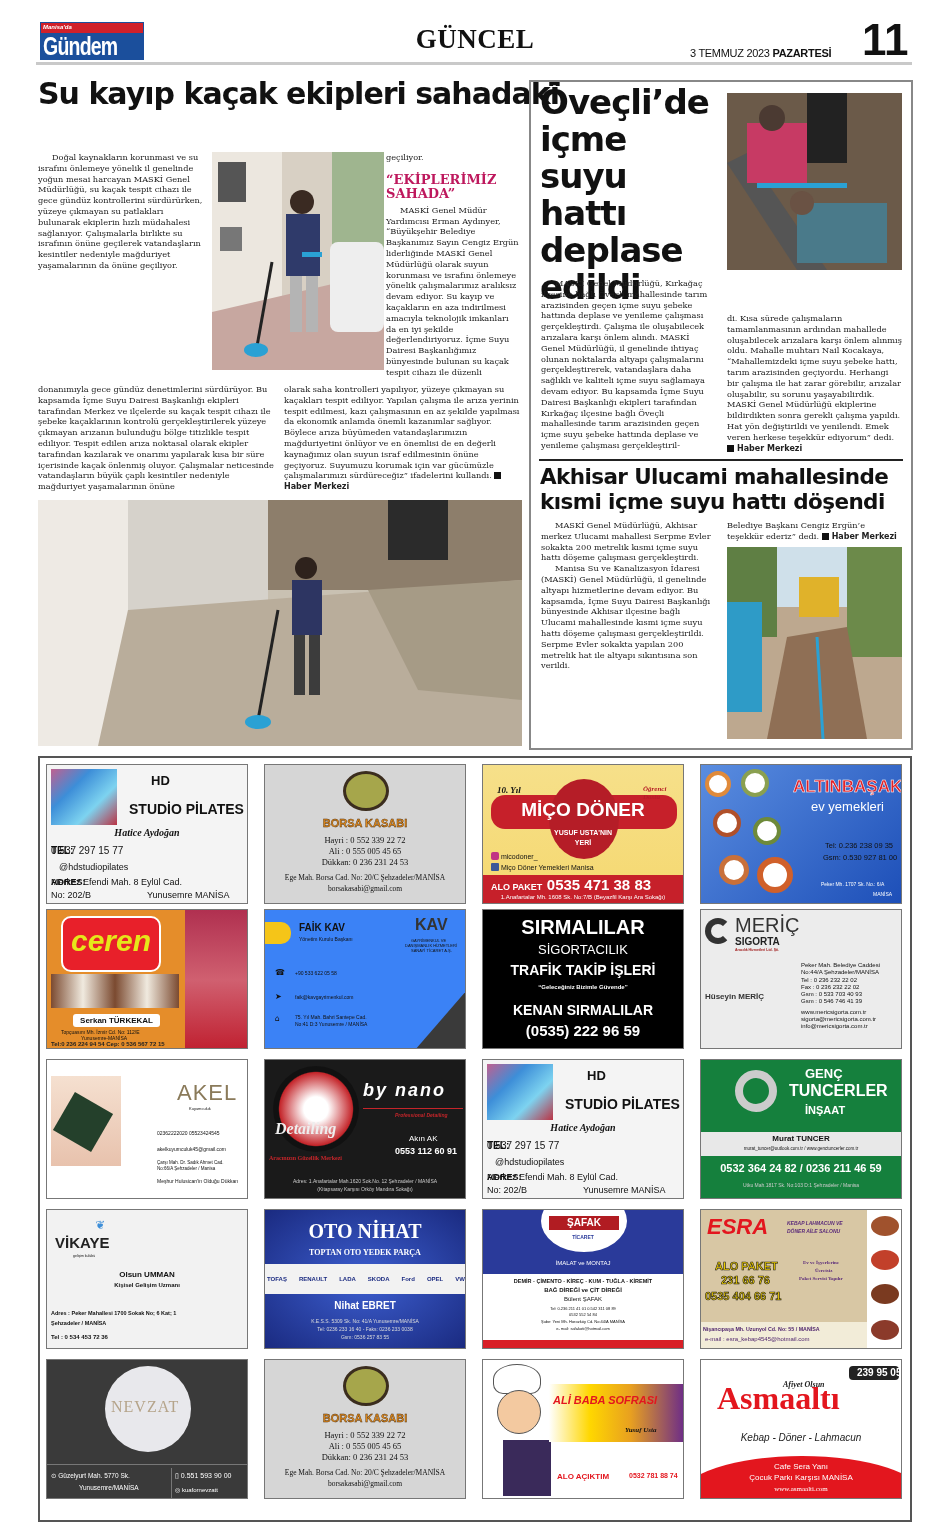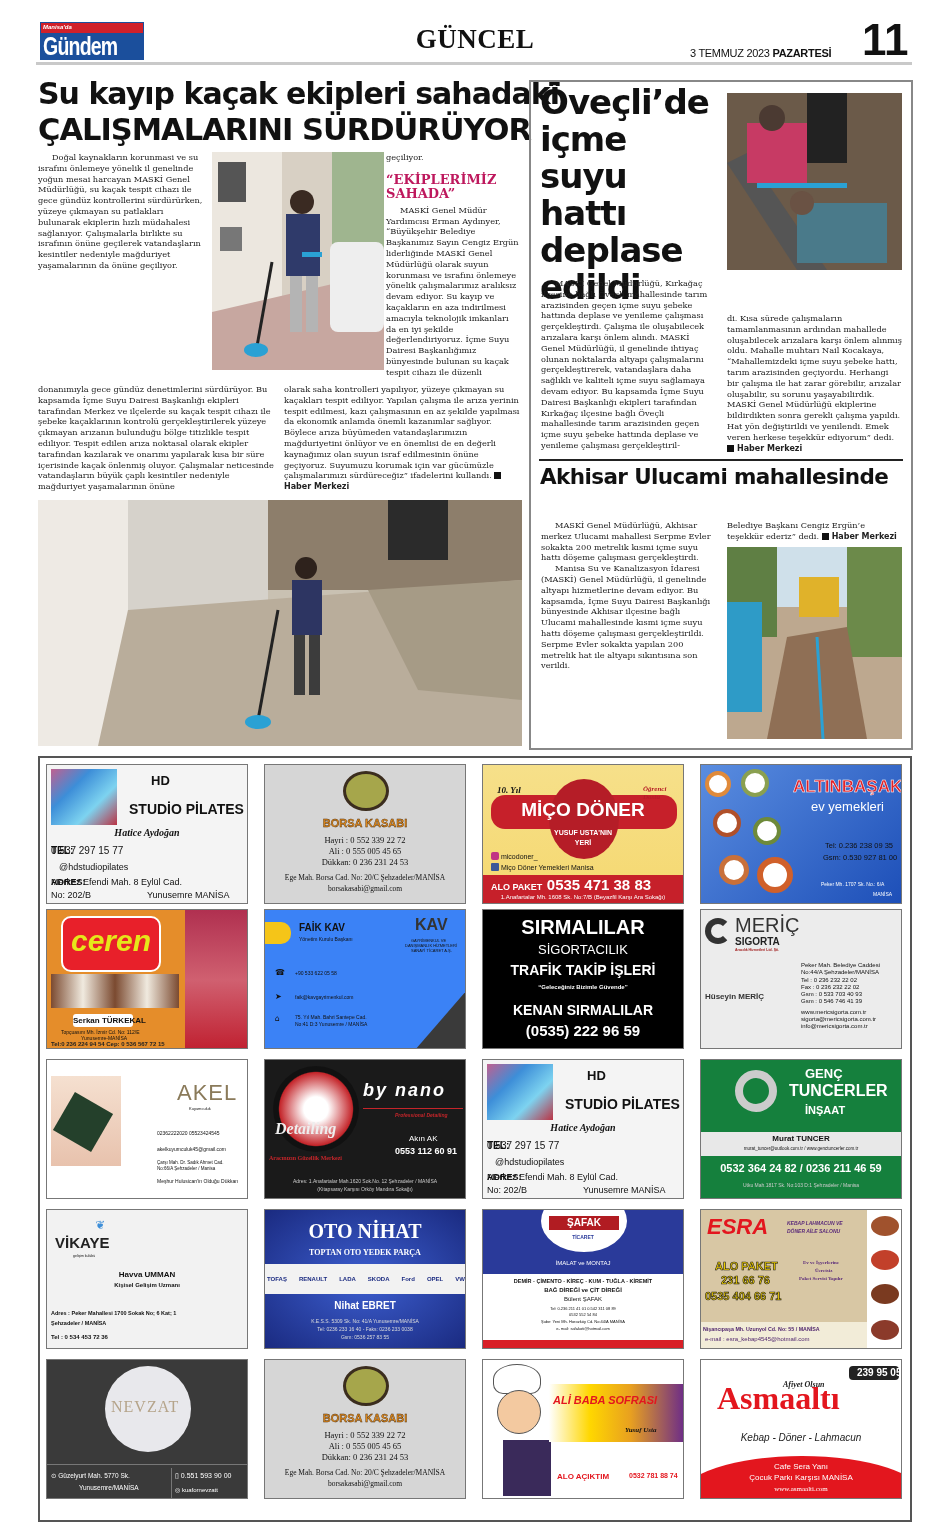--- a/index.html
+++ b/index.html
@@ -53,21 +53,20 @@
     </div>
   <div class="word">Gündem</div>
 </div>
 <div id="section" class="abs">GÜNCEL</div>
 <div id="date" class="abs"><span>3 TEMMUZ 2023</span> <b>PAZARTESİ</b></div>
 <div id="pagenum" class="abs">11</div>
 <div id="rule" class="abs"></div>
 
 <div id="lh1" class="abs h1">
   <div>Su kayıp kaçak ekipleri sahadaki</div>
-  <div style="font-size:30.5px">ÇALIŞMALARINI SÜRDÜRÜYOR</div>
 </div>
 
 <div id="l-col1" class="abs body">
   <p>Doğal kaynakların korunmasi ve su israfını önlemeye yönelik il genelinde yoğun mesai harcayan MASKİ Genel Müdürlüğü, su kaçak tespit cihazı ile gece gündüz kontrollerini sürdürürken, yüzeye çıkmayan su patlakları bulunarak ekiplerin hızlı müdahalesi sağlanıyor. Çalışmalarla birlikte su israfının önüne geçilerek vatandaşların kesintiler nedeniyle mağduriyet yaşamalarının da önüne geçiliyor.</p>
 </div>
 
 <div class="abs" style="left:212px;top:152px;width:172px;height:218px;overflow:hidden;background:#d9d2c7">
   <svg width="172" height="218" viewBox="0 0 172 218">
     <rect width="172" height="218" fill="#d8d0c4"></rect>
     <rect x="0" y="0" width="70" height="160" fill="#ece7df"></rect>
@@ -133,20 +132,21 @@
 </div>
 <div id="r-col1" class="abs body">
   <p>MASKİ Genel Müdürlüğü, Kırkağaç ilçesine bağlı Öveçli mahallesinde tarım arazisinden geçen içme suyu şebeke hattında deplase ve yenileme çalışması gerçekleştirdi. Çalışma ile oluşabilecek arızalara karşı önlem alındı. MASKİ Genel Müdürlüğü, il genelinde ihtiyaç olunan noktalarda altyapı çalışmalarını gerçekleştirerek, vatandaşlara daha sağlıklı ve kaliteli içme suyu sağlamaya devam ediyor. Bu kapsamda İçme Suyu Dairesi Başkanlığı ekipleri tarafından Kırkağaç ilçesine bağlı Öveçli mahallesinde tarım arazisinden geçen içme suyu şebeke hattında deplase ve yenileme çalışması gerçekleştiril-</p>
 </div>
 <div id="r-col2" class="abs body">
   <p style="text-indent:0"><span>di. Kısa sürede çalışmaların tamamlanmasının ardından mahallede oluşabilecek arızalara karşı önlem alınmış oldu. Mahalle muhtarı Nail Kocakaya, “Mahallemizdeki içme suyu şebeke hattı, tarım arazisinden geçiyordu. Herhangi bir çalışma ile hat zarar görebilir, arızalar oluşabilir, su sorunu yaşayabilirdik. MASKİ Genel Müdürlüğü ekiplerine bildirdikten sonra gerekli çalışma yapıldı. Hat yön değiştirildi ve yenilendi. Emek veren herkese teşekkür ediyorum” dedi.</span> <span class="sig">Haber Merkezi</span></p>
 </div>
 <div id="r-sep" class="abs"></div>
 <div id="rh2" class="abs h1">
   <div>Akhisar Ulucami mahallesinde</div>
+  <div>kısmi içme suyu hattı döşendi</div>
 </div>
 <div id="r-col3" class="abs body">
   <p>MASKİ Genel Müdürlüğü, Akhisar merkez Ulucami mahallesi Serpme Evler sokakta 200 metrelik kısmi içme suyu hattı döşeme çalışması gerçekleştirdi.</p>
   <p>Manisa Su ve Kanalizasyon İdaresi (MASKİ) Genel Müdürlüğü, il genelinde altyapı hizmetlerine devam ediyor. Bu kapsamda, İçme Suyu Dairesi Başkanlığı bünyesinde Akhisar ilçesine bağlı Ulucami mahallesinde kısmi içme suyu hattı döşeme çalışması gerçekleştirildi. Serpme Evler sokakta yapılan 200 metrelik hat ile altyapı sıkıntısına son verildi.</p>
 </div>
 <div id="r-col4" class="abs body">
   <p style="text-indent:0"><span>Belediye Başkanı Cengiz Ergün’e teşekkür ederiz” dedi.</span> <span class="sig">Haber Merkezi</span></p>
 </div>
 <div class="abs" style="left:727px;top:547px;width:175px;height:192px;overflow:hidden">
   <svg width="175" height="192" viewBox="0 0 175 192">
@@ -219,21 +219,21 @@
   <div class="t" style="left:122px;top:88px;font:7.5px 'Liberation Sans',sans-serif;color:#111">Gsm: 0.530 927 81 00</div>
   <div class="t" style="left:120px;top:116px;font:5px 'Liberation Sans',sans-serif;color:#fff">Peker Mh. 1707 Sk. No.: 6/A</div>
   <div class="t" style="left:172px;top:126px;font:5px 'Liberation Sans',sans-serif;color:#fff">MANİSA</div>
 </div>
 
 <div class="ad" style="left:46px;top:909px;background:#e58d2a">
   <div style="left:14px;top:6px;width:100px;height:56px;border-radius:10px;background:#e8202a;border:2px solid #fff"></div>
   <div class="t" style="left:24px;top:14px;font:italic bold 30px 'Liberation Sans',sans-serif;color:#e6e61a">ceren</div>
   <div style="left:4px;top:64px;width:128px;height:34px;background:linear-gradient(90deg,#7b4a30,#f0eadf,#7b4a30,#f0eadf,#7b4a30)"></div>
   <div style="left:138px;top:0;width:64px;height:140px;background:linear-gradient(#b03050,#d06070,#c02030)"></div>
-  <div class="t" style="left:26px;top:104px;width:60px;height:13px;background:#fff;border-radius:3px;text-align:center;font:bold 8px/13px 'Liberation Sans',sans-serif">Serkan TÜRKEKAL</div>
+  <div class="t" style="left:26px;top:104px;width:87px;height:13px;background:#fff;border-radius:3px;text-align:center;font:bold 8px/13px 'Liberation Sans',sans-serif">Serkan TÜRKEKAL</div>
   <div class="t" style="left:14px;top:119px;font:5px 'Liberation Sans',sans-serif">Topçuasım Mh. İzmir Cd. No: 112/E</div>
   <div class="t" style="left:34px;top:125px;font:5px 'Liberation Sans',sans-serif">Yunusemre-MANİSA</div>
   <div class="t" style="left:4px;top:131px;font:bold 6px 'Liberation Sans',sans-serif;color:#222">Tel:0 236 224 94 54  Cep: 0 536 567 72 15</div>
 </div>
 
 <div class="ad" style="left:264px;top:909px;background:#3b82f6">
   <div style="left:0;top:12px;width:26px;height:22px;background:#f5c518;border-radius:0 10px 10px 0"></div>
   <div class="t" style="left:34px;top:12px;font:bold 10px 'Liberation Sans',sans-serif">FAİK KAV</div>
   <div class="t" style="left:34px;top:26px;font:5px 'Liberation Sans',sans-serif">Yönetim Kurulu Başkanı</div>
   <div class="t" style="left:150px;top:6px;font:bold 16px 'Liberation Sans',sans-serif;color:#333">KAV</div>
@@ -328,21 +328,21 @@
   <div class="t ctr" style="top:74px;font:bold 8px 'Liberation Sans',sans-serif;color:#111">Murat TUNCER</div>
   <div class="t ctr" style="top:86px;font:4.5px 'Liberation Sans',sans-serif;color:#111">murat_tuncer@outlook.com.tr / www.genctuncerler.com.tr</div>
   <div class="t ctr" style="top:102px;font:bold 11px 'Liberation Sans',sans-serif">0532 364 24 82 / 0236 211 46 59</div>
   <div class="t ctr" style="top:122px;font:5px 'Liberation Sans',sans-serif;color:#ccc">Utku Mah.1817 Sk. No:103 D:1 Şehzadeler / Manisa</div>
 </div>
 
 <div class="ad" style="left:46px;top:1209px;background:#f2f2f2">
   <div class="t" style="left:48px;top:8px;font:12px 'DejaVu Sans',sans-serif;color:#3d8ed8">❦</div>
   <div class="t" style="left:8px;top:24px;font:bold 15px 'Liberation Sans',sans-serif;color:#222">VİKAYE</div>
   <div class="t" style="left:26px;top:44px;font:3.5px 'Liberation Sans',sans-serif">gelişim kulübü</div>
-  <div class="t ctr" style="top:60px;font:bold 8px 'Liberation Sans',sans-serif">Havva UMMAN</div>
+  <div class="t ctr" style="top:60px;font:bold 8px 'Liberation Sans',sans-serif">Olsun UMMAN</div>
   <div class="t ctr" style="top:72px;font:bold 6px 'Liberation Sans',sans-serif">Kişisel Gelişim Uzmanı</div>
   <div class="t" style="left:4px;top:100px;font:bold 5.5px 'Liberation Sans',sans-serif">Adres : Peker Mahallesi 1700 Sokak No; 6 Kat; 1</div>
   <div class="t" style="left:4px;top:110px;font:bold 5.5px 'Liberation Sans',sans-serif">Şehzadeler / MANİSA</div>
   <div class="t" style="left:4px;top:124px;font:bold 6px 'Liberation Sans',sans-serif">Tel : 0 534 453 72 36</div>
 </div>
 
 <div class="ad" style="left:264px;top:1209px;background:radial-gradient(#3d5fd0,#1a2a80);color:#fff">
   <div class="t ctr" style="top:10px;font:bold 20px 'Liberation Serif',serif">OTO NİHAT</div>
   <div class="t ctr" style="top:38px;font:bold 8px 'Liberation Serif',serif">TOPTAN OTO YEDEK PARÇA</div>
   <div style="left:0;top:54px;width:100%;height:30px;background:#f2f2f2"></div>

